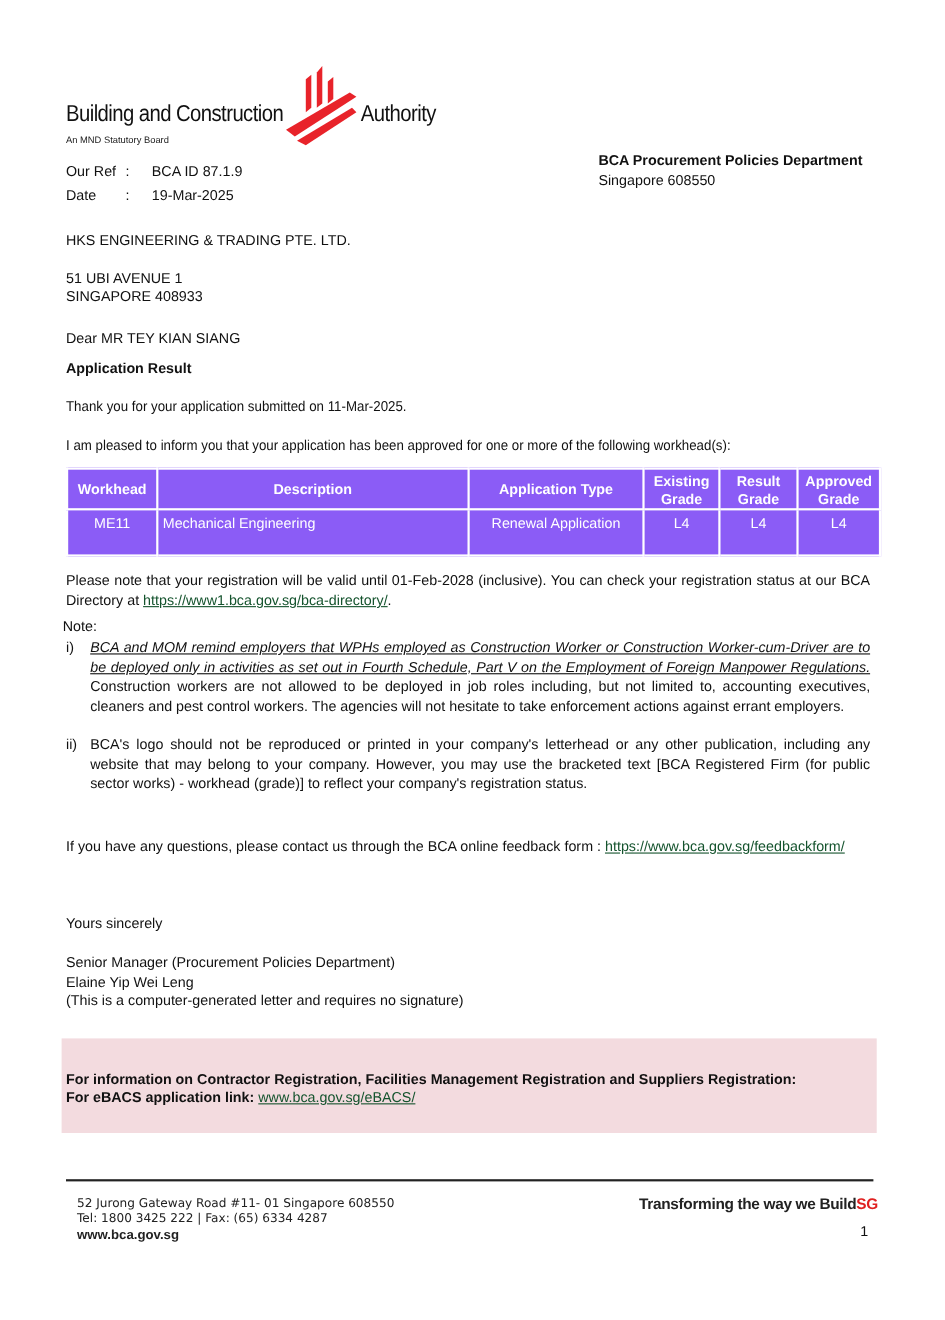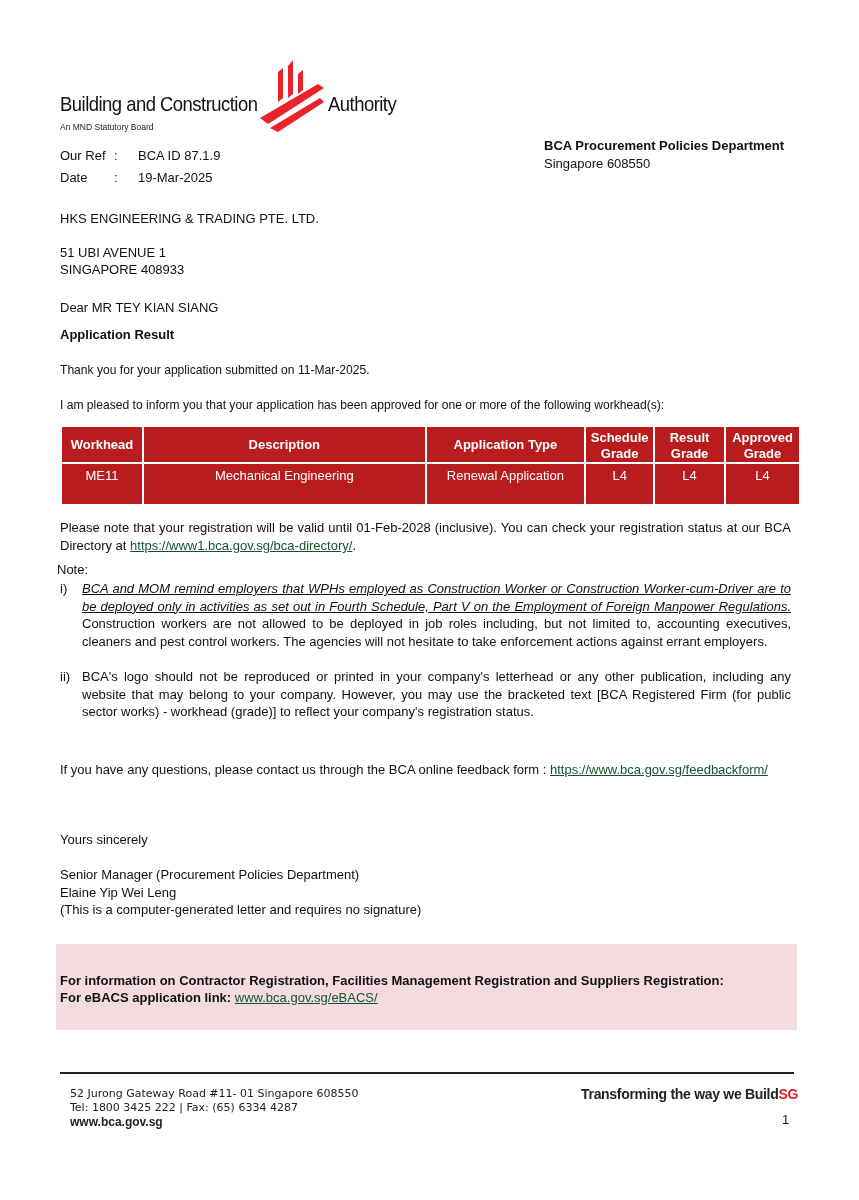--- a/index.html
+++ b/index.html
@@ -16,26 +16,26 @@
   .ref .lbl { width: 54px; }
   .ref .colon { width: 24px; }
   .dept { left: 544px; top: 137px; font-size: 13px; line-height: 18px; }
   .dept .b { font-weight: bold; }
   .addr { left: 60px; top: 210px; font-size: 13px; line-height: 17.5px; }
   .addr .l0 { margin-bottom: 16px; }
   .dear { left: 60px; top: 300px; }
   .appres { left: 60px; top: 327px; font-weight: bold; }
   .thanks { left: 60px; top: 362px; transform: scaleX(0.93); transform-origin: left; }
   .pleased { left: 60px; top: 397px; transform: scaleX(0.93); transform-origin: left; }
-  table.wh { position: absolute; left: 60px; top: 425px; width: 741px; border-collapse: collapse; background: #b91c1c; color: #fff; font-size: 13px; }
+  table.wh { position: absolute; left: 60px; top: 425px; width: 741px; border-collapse: collapse; background: #8b5cf6; color: #fff; font-size: 13px; }
   table.wh th, table.wh td { border: 2px solid #ffffff; padding: 0 4px; }
   table.wh th { height: 32px; font-weight: bold; text-align: center; line-height: 16px; vertical-align: middle; }
   table.wh th.two { vertical-align: top; padding-top: 3px; }
   table.wh td { height: 36px; vertical-align: top; padding-top: 4px; text-align: center; }
-  table.wh td.left { text-align: center; margin-left: 36px; }
+  table.wh td.left { text-align: left; margin-left: 36px; }
   .para { left: 60px; top: 519px; width: 731px; line-height: 18px; text-align: justify; transform-origin: left; }
   a, .link { color: #14532d; text-decoration: underline; }
   .note { left: 57px; top: 562px; }
   .notes { left: 60px; top: 580px; width: 731px; line-height: 17.5px; text-align: justify; }
   .notes .item { position: relative; padding-left: 22px; }
   .notes .num { position: absolute; left: 0; top: 0; }
   .notes .it { font-style: italic; text-decoration: underline; }
   .notes .gap { height: 18px; }
   .questions { left: 60px; top: 762px; }
   .sincerely { left: 60px; top: 832px; }
@@ -98,21 +98,21 @@
       <col style="width:160px">
       <col style="width:69px">
       <col style="width:71px">
       <col style="width:75px">
   </colgroup>
   <thead>
     <tr>
       <th>Workhead</th>
       <th>Description</th>
       <th>Application Type</th>
-      <th class="two"><span>Schedule</span><br><span>Grade</span></th>
+      <th class="two"><span>Existing</span><br><span>Grade</span></th>
       <th class="two"><span>Result</span><br><span>Grade</span></th>
       <th class="two"><span>Approved</span><br><span>Grade</span></th>
     </tr>
   </thead>
   <tbody>
     <tr>
       <td>ME11</td>
       <td class="left">Mechanical Engineering</td>
       <td>Renewal Application</td>
       <td>L4</td>

